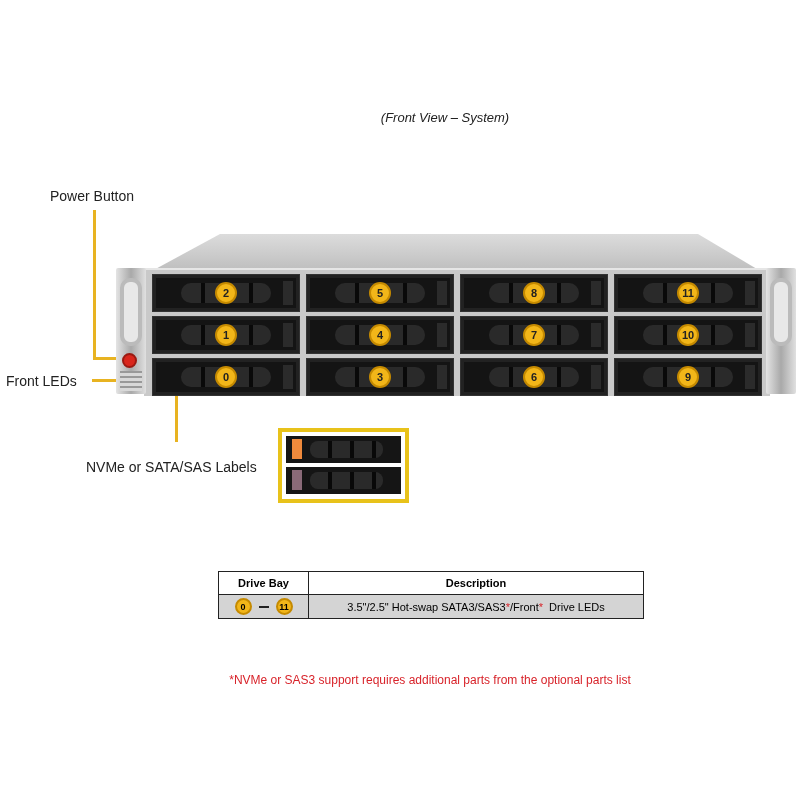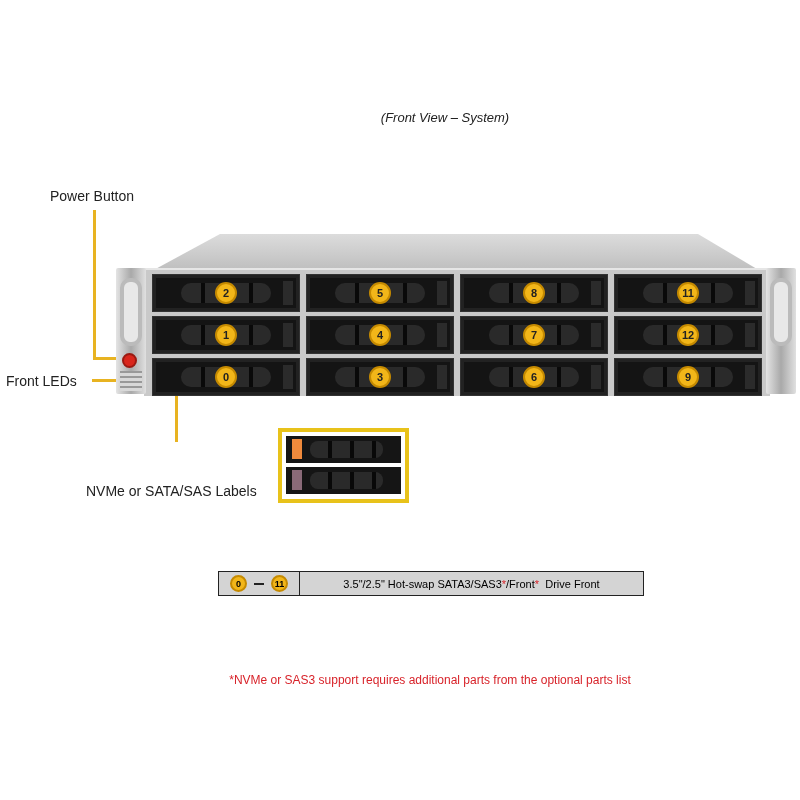--- a/index.html
+++ b/index.html
@@ -40,21 +40,21 @@
 <div class="abs caption">(Front View – System)</div>
 
 <div class="abs lbl" style="left:50px;top:188px;">Power Button</div>
 <div class="abs yl" style="left:93px;top:210px;width:3px;height:150px;"></div>
 <div class="abs yl" style="left:93px;top:357px;width:30px;height:3px;"></div>
 
 <div class="abs lbl" style="left:6px;top:373px;">Front LEDs</div>
 <div class="abs yl" style="left:92px;top:379px;width:30px;height:3px;"></div>
 
 <div class="abs yl" style="left:175px;top:370px;width:3px;height:72px;"></div>
-<div class="abs lbl" style="left:86px;top:483px;">NVMe or SATA/SAS Labels</div>
+<div class="abs lbl" style="left:86px;top:459px;">NVMe or SATA/SAS Labels</div>
 
 <div class="abs top"></div>
 <div class="abs face"></div>
 <div class="abs ear" style="left:116px;">
     <div class="abs handle"></div>
   </div>
 <div class="abs ear" style="left:766px;">
     <div class="abs handle"></div>
   </div>
 <div class="abs pwr"></div>
@@ -94,21 +94,21 @@
       <div class="badge">4</div>
     </div>
   <div class="tray">
       <div class="grill"></div>
       <div class="latch"></div>
       <div class="badge">7</div>
     </div>
   <div class="tray">
       <div class="grill"></div>
       <div class="latch"></div>
-      <div class="badge">12</div>
+      <div class="badge">10</div>
     </div>
 
   <div class="tray">
       <div class="grill"></div>
       <div class="latch"></div>
       <div class="badge">0</div>
     </div>
   <div class="tray">
       <div class="grill"></div>
       <div class="latch"></div>
@@ -132,20 +132,24 @@
       <div class="grill"></div>
     </div>
   <div class="mini">
       <div class="tab" style="background:#8a6a78"></div>
       <div class="grill"></div>
     </div>
 </div>
 
 <table>
   <tbody>
+      <tr>
+    <th style="width:87px">Drive Bay</th>
+    <th>Description</th>
+  </tr>
   <tr>
     <td><span class="b">0</span><span class="dash"></span><span class="b">11</span></td>
-    <td><span>3.5"/2.5" Hot-swap SATA3/SAS3</span><span class="red">*</span><span>/Front</span><span class="red">*</span><span style="white-space:pre">  Drive Front</span></td>
+    <td><span>3.5"/2.5" Hot-swap SATA3/SAS3</span><span class="red">*</span><span>/Front</span><span class="red">*</span><span style="white-space:pre">  Drive LEDs</span></td>
   </tr>
 </tbody>
   </table>
 
 <div class="abs note red">*NVMe or SAS3 support requires additional parts from the optional parts list</div>
 
 </body></html>

